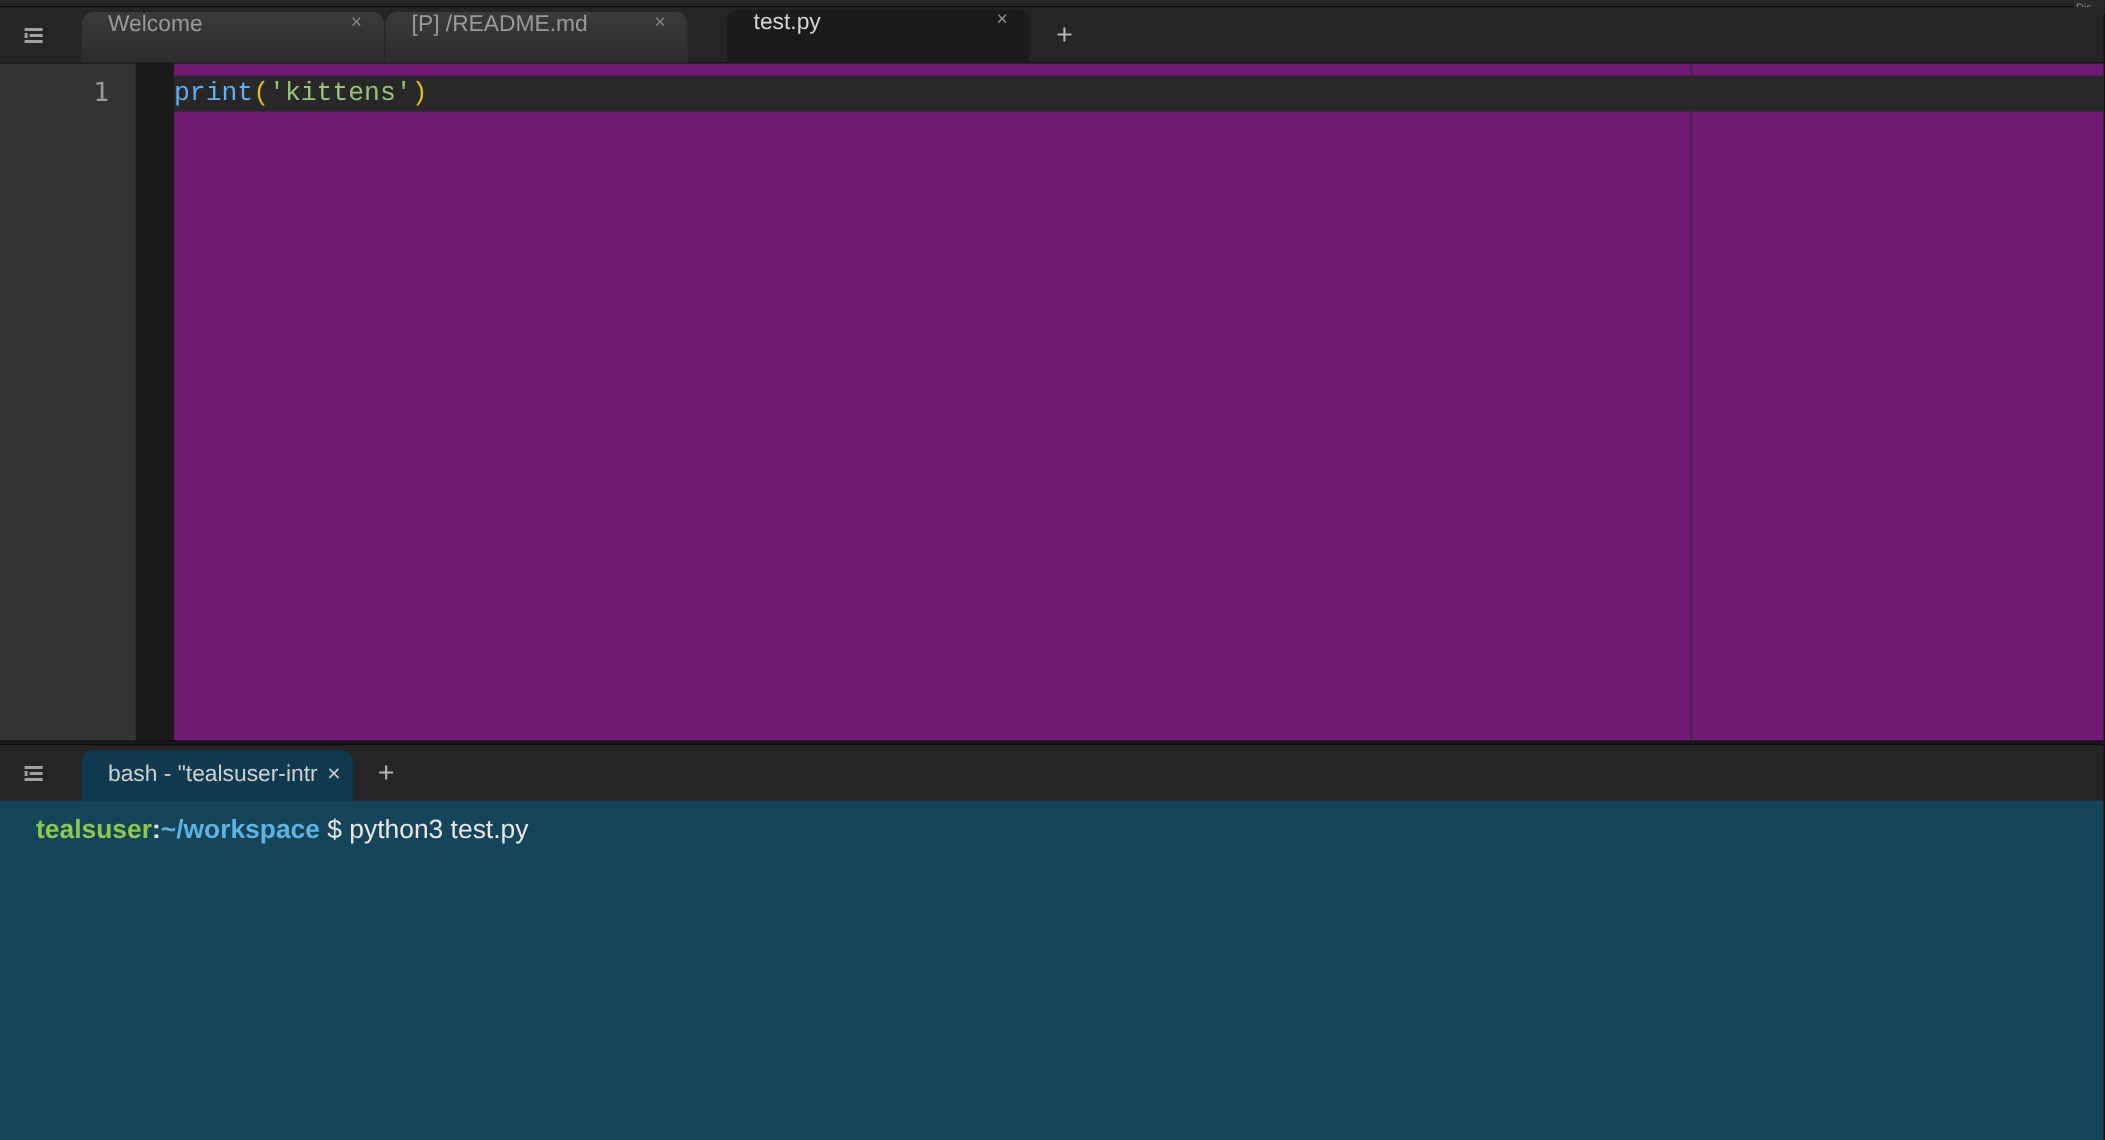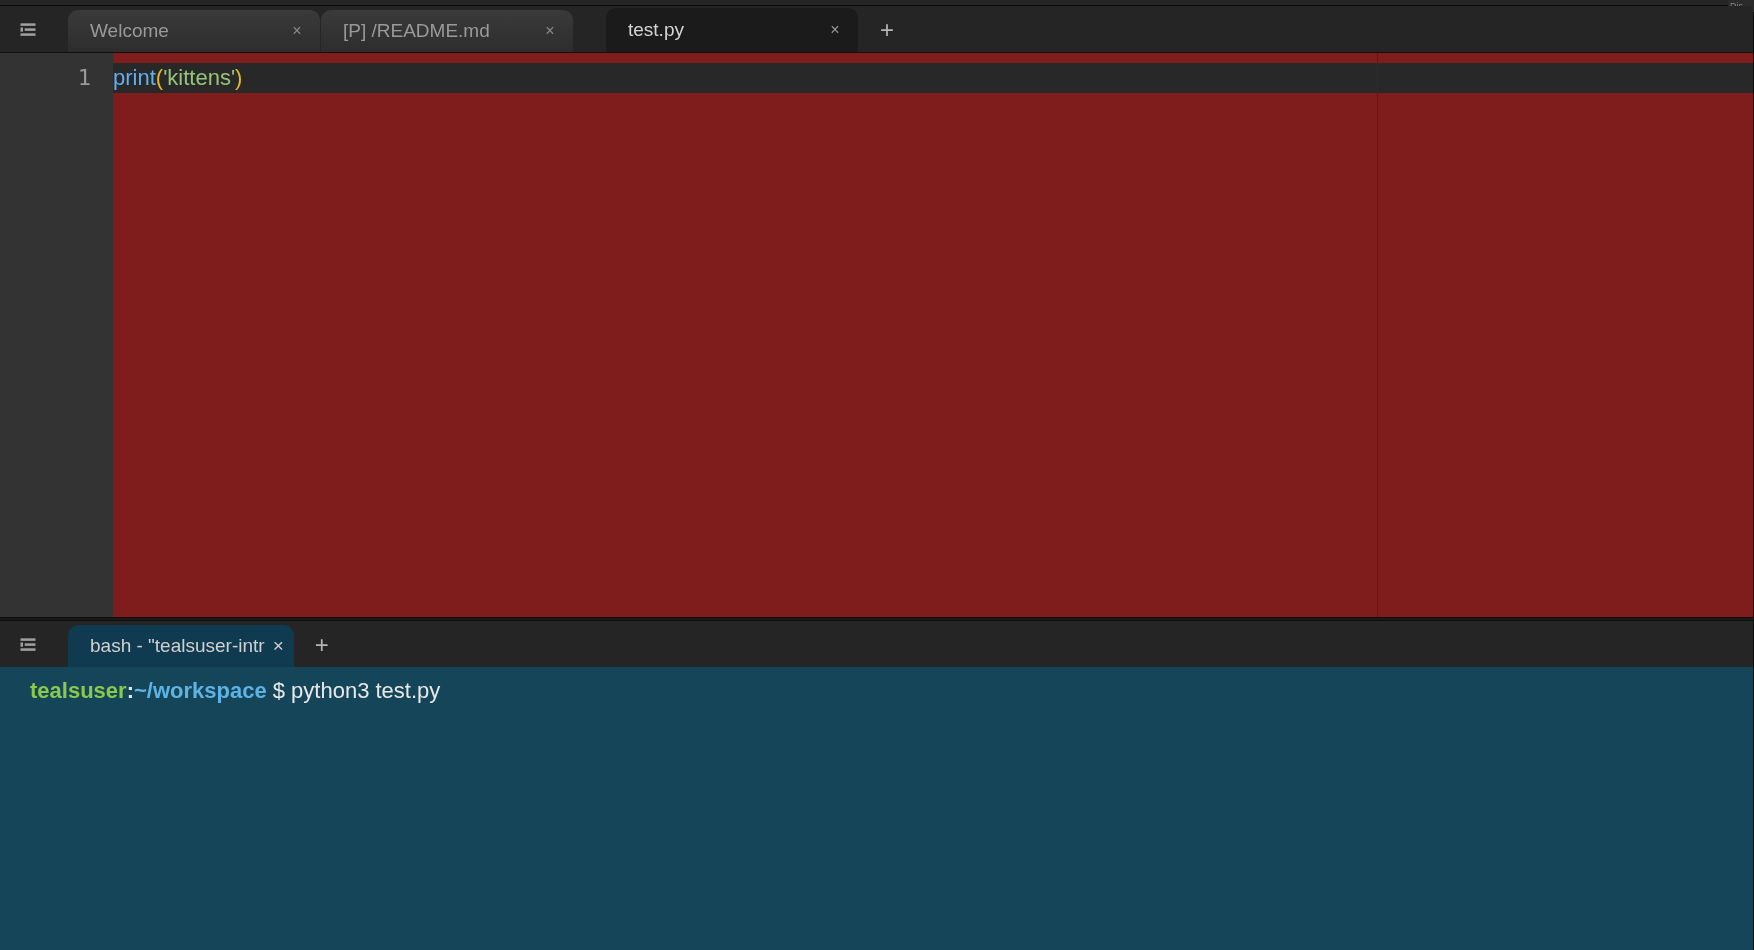--- a/index.html
+++ b/index.html
@@ -37,21 +37,21 @@
     display: flex;
     align-items: center;
     justify-content: center;
     margin-right: 22px;
     margin-bottom: 6px;
   }
   .panel-icon-svg { fill: #a0a0a0; width:20px; height:20px; }
   .tab {
     height: 42px;
     display: flex;
-    align-items: center;
+    align-items: flex-start;
     padding: 0 14px 0 22px;
     color: #9a9a9a;
     font-size: 19px;
     border-top-left-radius: 10px;
     border-top-right-radius: 10px;
     margin-right: 1px;
     cursor: pointer;
     position: relative;
     gap: 14px;
   }
@@ -99,26 +99,27 @@
     color: #9a9a9a;
     font-family: "Menlo","Consolas",monospace;
     font-size: 22px;
     text-align: right;
     padding-top: 10px;
     padding-right: 22px;
     line-height: 30px;
   }
   .code-area {
     flex: 1;
-    background: #7f1d1d;
-    position: relative;
-    font-family: Liberation Sans, sans-serif;
+    background: #701a75;
+    position: relative;
+    font-family: Liberation Mono, monospace;
     font-size: 22px;
     padding-top: 10px;
     line-height: 30px;
+    margin-left: 32px;
   }
   .code-line {
     display: flex;
     height: 30px;
     position: relative;
   }
   .line-highlight {
     position: absolute;
     left: 0; top: 10px;
     height: 30px;

